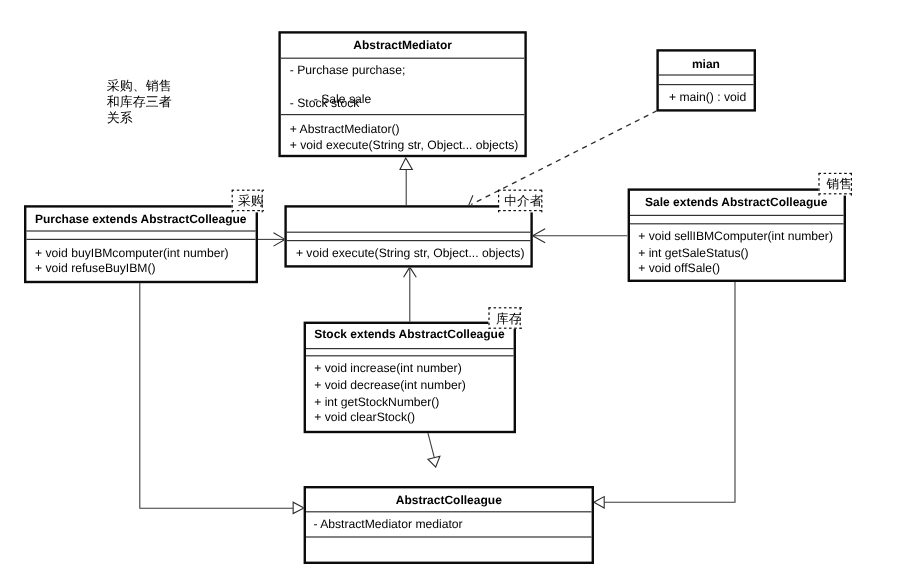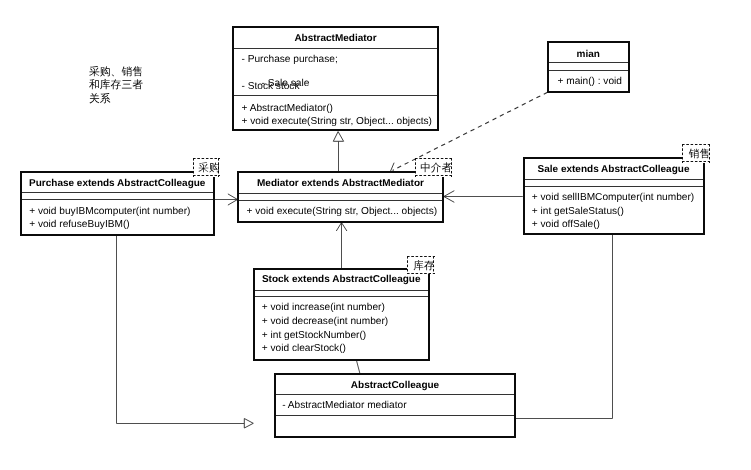--- a/index.html
+++ b/index.html
@@ -87,21 +87,20 @@
   </div>
 
   <div class="uml" style="left:547px;top:41px;width:82.5px;height:52px;">
     <div class="title" style="top:7.3px;">mian</div>
     <div class="hr" style="top:19.3px;"></div>
     <div class="hr" style="top:27.4px;"></div>
     <div class="row" style="left:8.5px;top:33.5px;">+ main() : void</div>
   </div>
 
   <div class="uml" style="left:237.4px;top:171.4px;width:206.2px;height:51.2px;">
-    <div class="title" style="top:5.5px;">Mediator extends AbstractMediator</div>
     <div class="hr" style="top:20px;"></div>
     <div class="hr" style="top:26.7px;"></div>
     <div class="row" style="left:7.2px;top:33.6px;">+ void execute(String str, Object... objects)</div>
   </div>
 
   <div class="uml" style="left:522.5px;top:156.8px;width:182px;height:78px;">
     <div class="title" style="top:5.9px;">Sale extends AbstractColleague</div>
     <div class="hr" style="top:20.5px;"></div>
     <div class="hr" style="top:27.2px;"></div>
     <div class="row" style="left:7.3px;top:34.2px;">+ void sellIBMComputer(int number)</div>
@@ -112,21 +111,21 @@
   <div class="uml" style="left:253px;top:267.8px;width:176.5px;height:93px;">
     <div class="title" style="top:5.6px;">Stock extends AbstractColleague</div>
     <div class="hr" style="top:19.8px;"></div>
     <div class="hr" style="top:26.6px;"></div>
     <div class="row" style="left:6.8px;top:33.6px;">+ void increase(int number)</div>
     <div class="row" style="left:6.8px;top:47.2px;">+ void decrease(int number)</div>
     <div class="row" style="left:6.8px;top:60.8px;">+ int getStockNumber()</div>
     <div class="row" style="left:6.8px;top:74.4px;">+ void clearStock()</div>
   </div>
 
-  <div class="uml" style="left:253px;top:373px;width:242px;height:64.5px;margin-left:21px;">
+  <div class="uml" style="left:253px;top:405px;width:242px;height:64.5px;">
     <div class="title" style="top:5.7px;">AbstractColleague</div>
     <div class="hr" style="top:19.4px;"></div>
     <div class="row" style="left:6.2px;top:26.2px;">- AbstractMediator mediator</div>
     <div class="hr" style="top:39.9px;"></div>
   </div>
 
   <div class="note" style="left:192.5px;top:158px;width:27px;height:18.7px;">
     <span style="top:5.3px;">采购</span>
   </div>
   <div class="note" style="left:415px;top:158px;width:37px;height:18.7px;">

